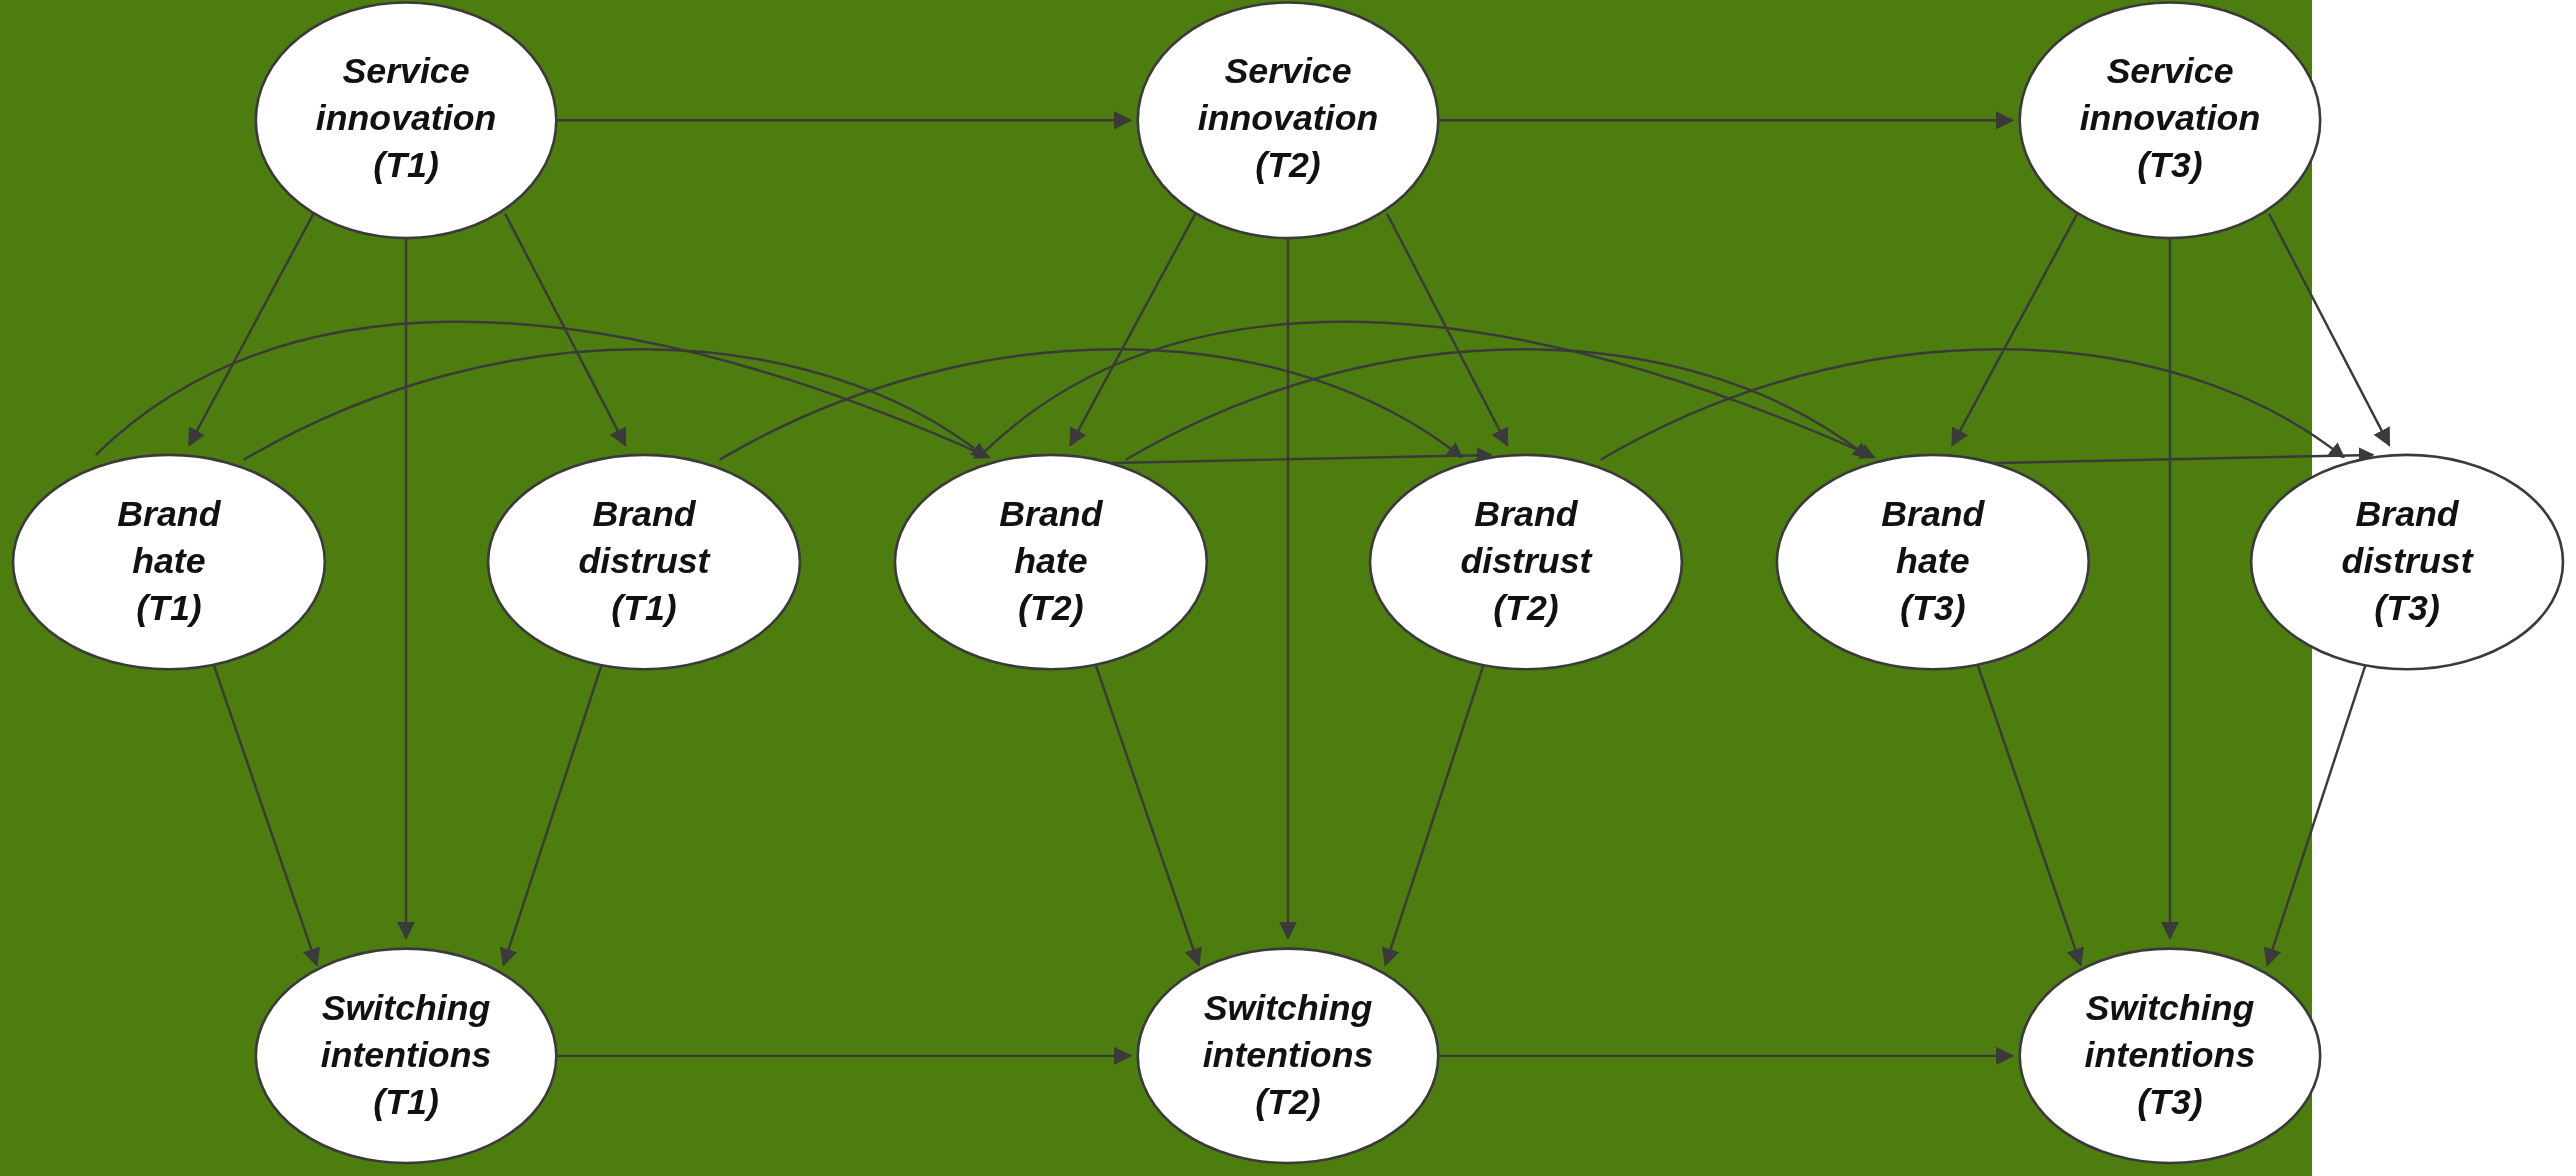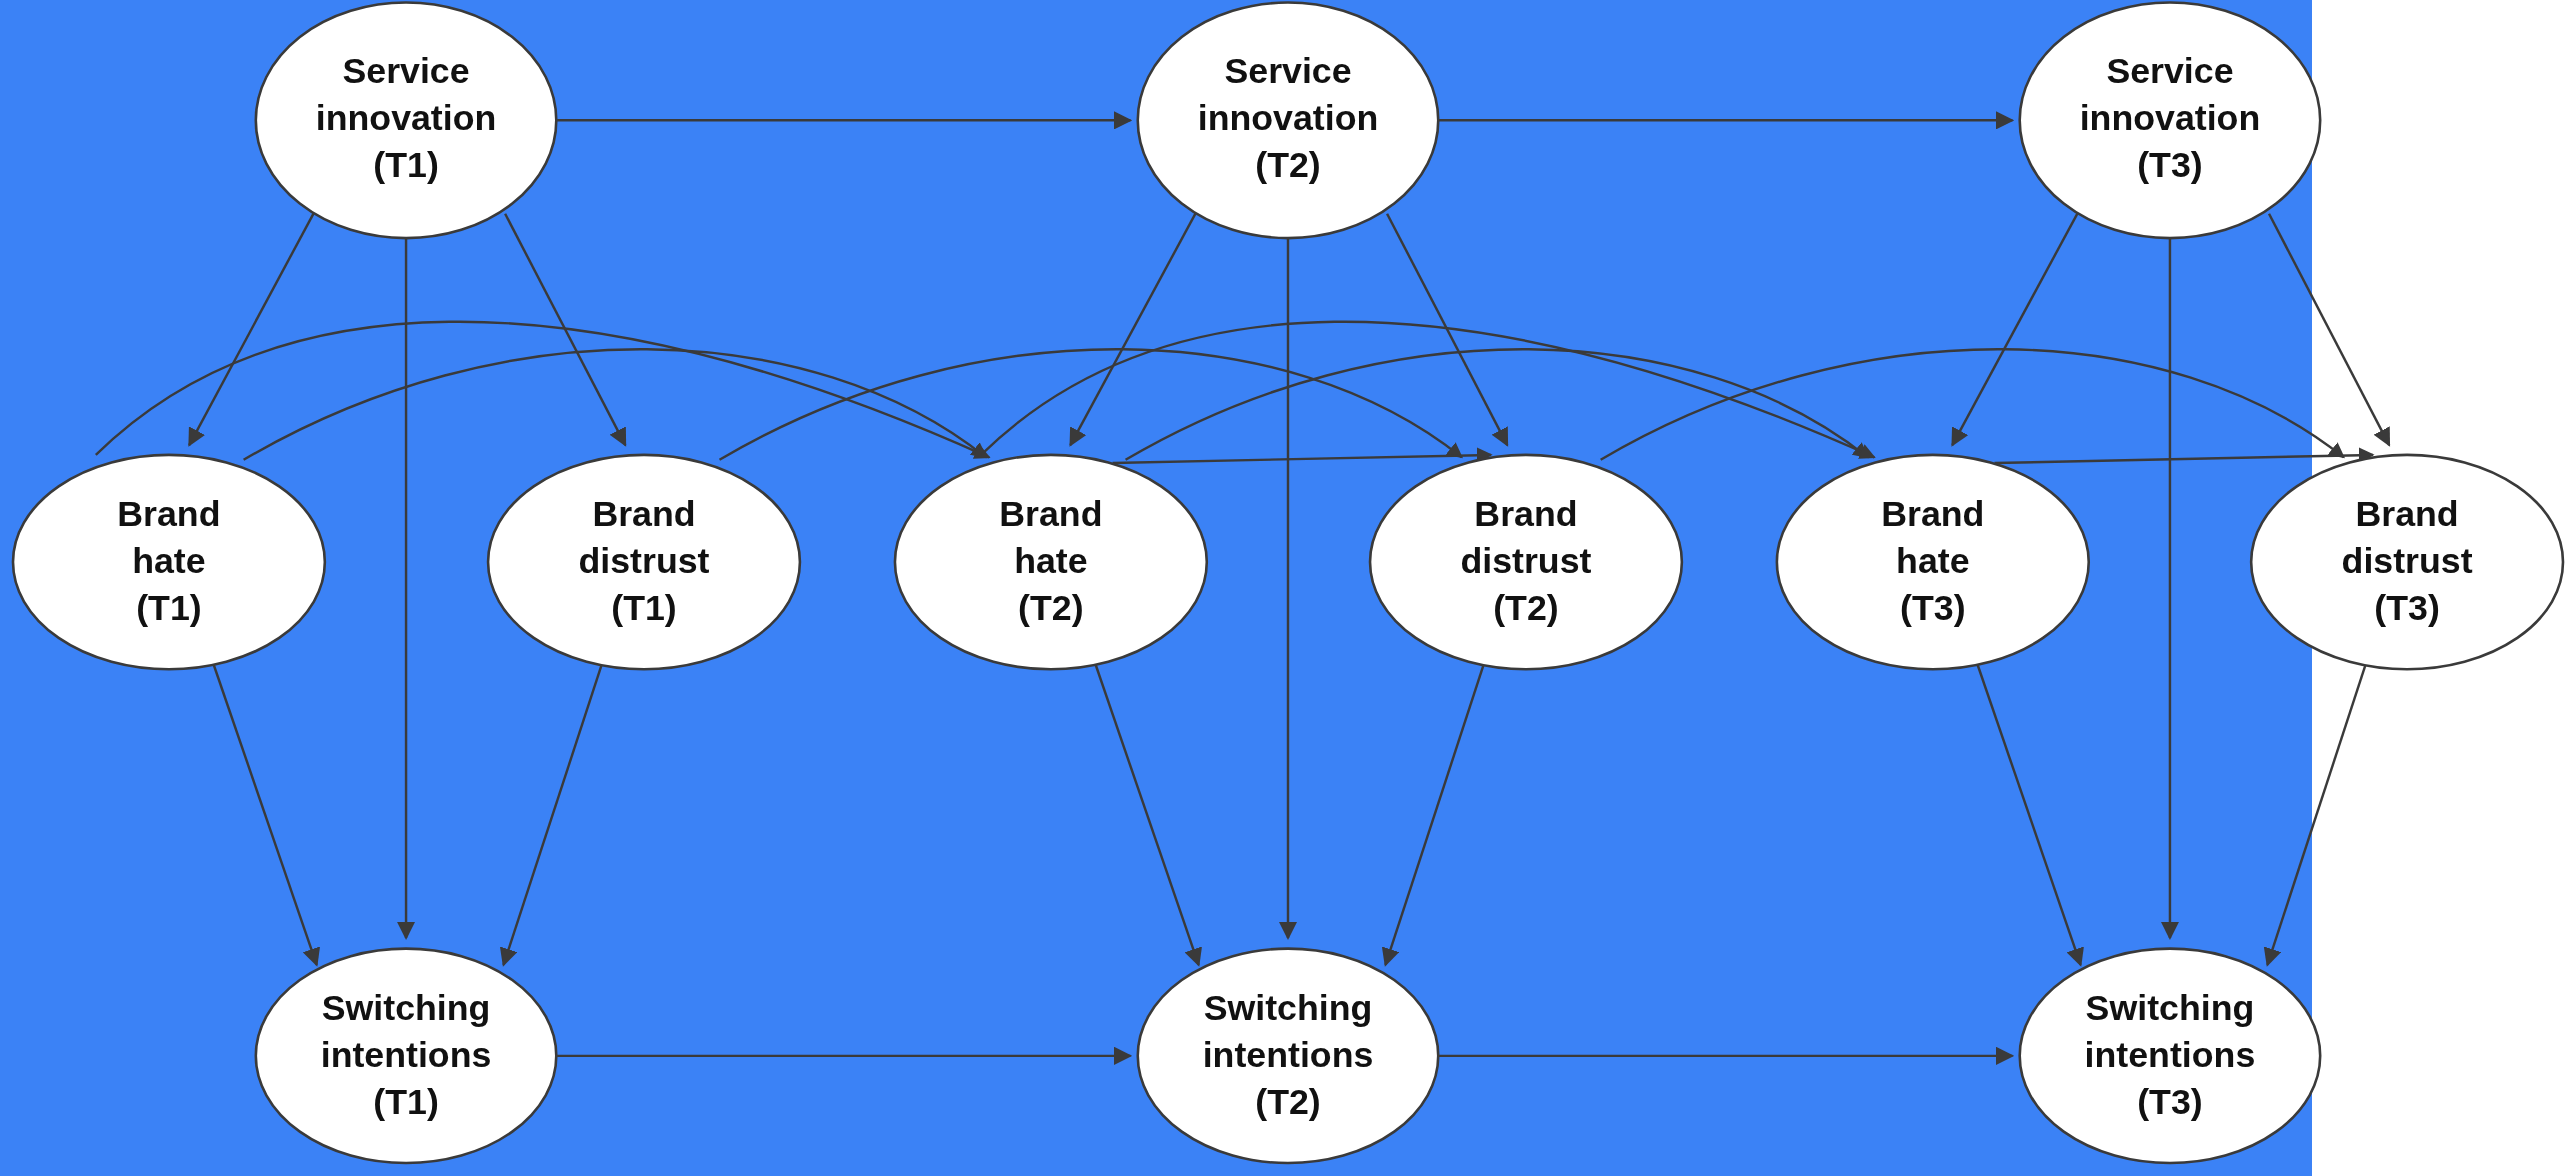--- a/index.html
+++ b/index.html
@@ -10,21 +10,22 @@
   body {
     width: 2576px;
     height: 1177px;
     font-family: "Liberation Sans", sans-serif;
     overflow: hidden;
   }
   #diagram-root {
     position: relative;
     width: 2312px;
     height: 1177px;
-    background: #3b82f6;
+    background: #4d7c0f;
+    font-style: italic;
   }
   svg#cld {
     display: block;
     width: 2576px;
     height: 1177px;
   }
   .node-ellipse {
     fill: #ffffff;
     stroke: #3a3a3a;
     stroke-width: 3.2;

